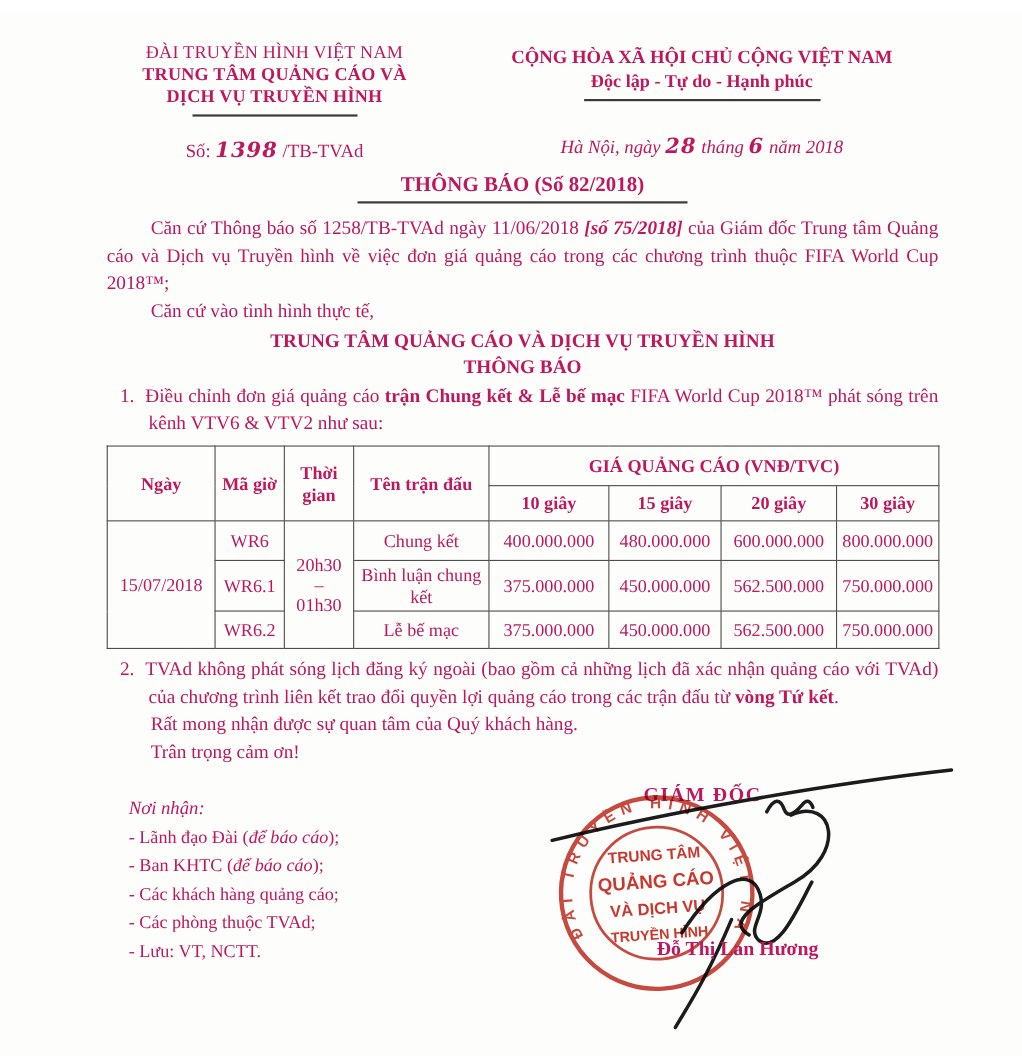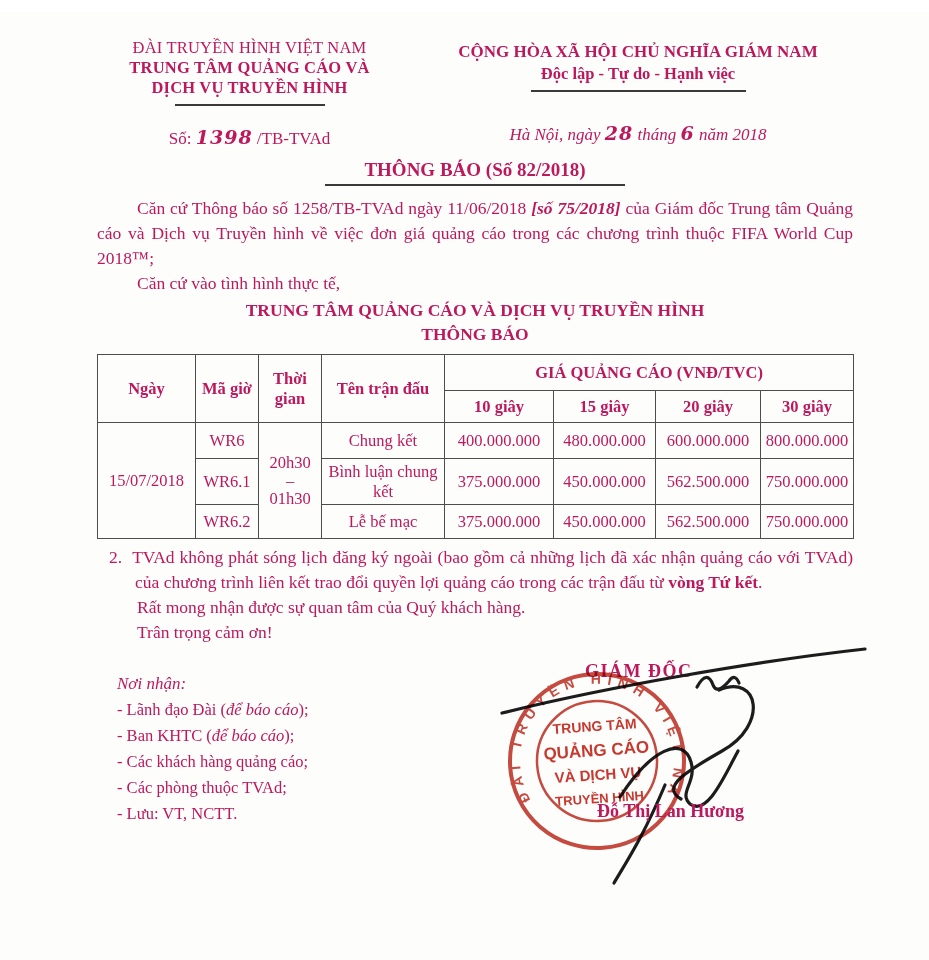--- a/index.html
+++ b/index.html
@@ -92,22 +92,22 @@
         <div class="org2">TRUNG TÂM QUẢNG CÁO VÀ</div>
         <div class="org3">DỊCH VỤ TRUYỀN HÌNH</div>
         <div class="rule rule-left"></div>
         <div class="doc-number">
           <span>Số:</span>
           <span class="hand">1398</span>
           <span>/TB-TVAd</span>
         </div>
       </div>
       <div class="hdr-right">
-        <div class="nat1">CỘNG HÒA XÃ HỘI CHỦ NGHĨA GIÁM NAM</div>
-        <div class="nat2">Độc lập - Tự do - Hạnh việc</div>
+        <div class="nat1">CỘNG HÒA XÃ HỘI CHỦ CỘNG VIỆT NAM</div>
+        <div class="nat2">Độc lập - Tự do - Hạnh phúc</div>
         <div class="rule rule-right"></div>
         <div class="place-date">
           <span>Hà Nội, ngày</span>
           <span class="hand">28</span>
           <span>tháng</span>
           <span class="hand">6</span>
           <span>năm 2018</span>
         </div>
       </div>
     </div>
@@ -118,20 +118,23 @@
     </div>
 
     <div class="para indent p1">
       <span>Căn cứ Thông báo số 1258/TB-TVAd ngày 11/06/2018 </span><span class="bi">[số 75/2018]</span><span> của Giám đốc Trung tâm Quảng cáo và Dịch vụ Truyền hình về việc đơn giá quảng cáo trong các chương trình thuộc FIFA World Cup 2018™;</span>
     </div>
     <div class="para indent">Căn cứ vào tình hình thực tế,</div>
 
     <div class="center-line mt2">TRUNG TÂM QUẢNG CÁO VÀ DỊCH VỤ TRUYỀN HÌNH</div>
     <div class="center-line">THÔNG BÁO</div>
 
+    <div class="item">
+      <span class="inum">1.</span><span>Điều chỉnh đơn giá quảng cáo </span><b class="seg">trận Chung kết &amp; Lễ bế mạc</b><span> FIFA World Cup 2018™ phát sóng trên kênh VTV6 &amp; VTV2 như sau:</span>
+    </div>
 
     <table class="price">
       <colgroup>
         <col style="width:98px">
           <col style="width:63px">
           <col style="width:63px">
           <col style="width:123px">
         <col style="width:109px">
           <col style="width:102px">
           <col style="width:105px">

